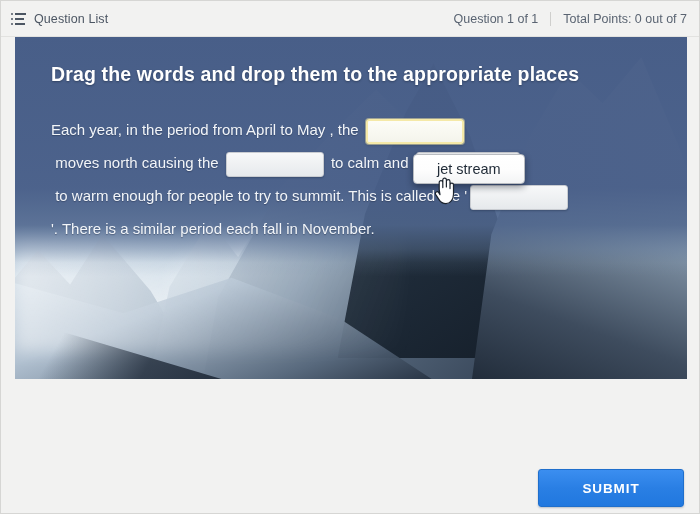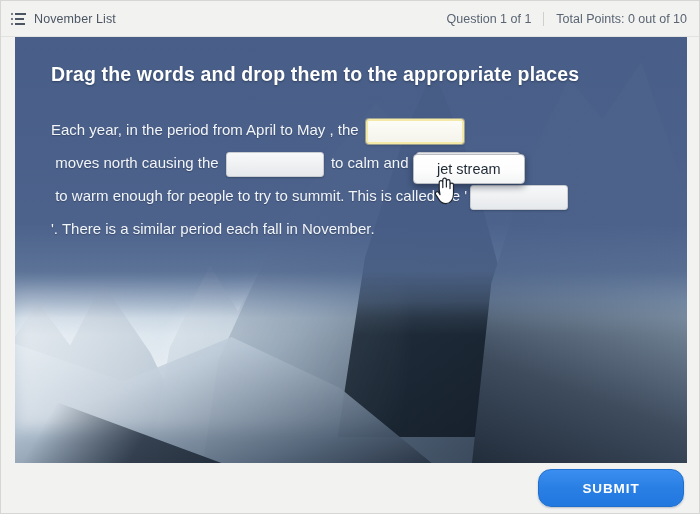--- a/index.html
+++ b/index.html
@@ -36,21 +36,21 @@
   .list-icon i.dd1{top:0;}
   .list-icon i.dd2{top:5px;}
   .list-icon i.dd3{top:10px;}
   .qlist-label{font-size:12.5px;color:#4c5663;letter-spacing:.1px;}
   .topbar-right{margin-left:auto;display:flex;align-items:center;gap:0;text-align:right;}
   .tb-stat{font-size:12.5px;color:#5a6472;white-space:nowrap;}
   .tb-sep{width:1px;height:14px;background:#cfcfcd;margin:0 12px;}
 
   
   .panel{
-    position:absolute;left:14px;top:36px;width:672px;height:426px;
+    position:absolute;left:14px;top:36px;width:672px;height:342px;
     overflow:hidden;background:#4c1d95;
   }
   
   .photo{position:absolute;inset:0;overflow:hidden;}
   .sky{
     position:absolute;left:0;top:0;right:0;height:100%;
     background:
       radial-gradient(ellipse 200px 120px at 40% 72%, rgba(255,255,255,.95) 0%, rgba(255,255,255,0) 62%),
       linear-gradient(to bottom,#6a87ab 0%, #8fa9c4 35%, #c3d4e2 62%, #dfe8ef 78%, #cdd9e3 100%);
   }
@@ -185,21 +185,21 @@
   
   .footer{
     position:absolute;left:0;bottom:0;width:698px;height:50px;
     background:#f2f2f1;
     display:flex;align-items:center;justify-content:flex-end;
     padding-right:15px;box-sizing:border-box;
   }
   .submit{
     height:36px;min-width:104px;padding:0 20px;
     background:linear-gradient(to bottom,#3b8ef0 0%,#2a7fe4 50%,#2178df 100%);
-    border:1px solid #1f6fcc;border-radius:13px;
+    border:1px solid #1f6fcc;border-radius:3px;
     color:#ffffff;font-size:13.5px;font-weight:bold;letter-spacing:.9px;
     display:flex;align-items:center;justify-content:center;
     box-shadow:0 1px 2px rgba(20,40,80,.25);
     cursor:pointer;
   }
 </style>
 </head>
 <body>
 
 <div class="app">
@@ -208,27 +208,27 @@
 
     <div class="qlist">
       <span class="list-icon">
         <i class="d dd1"></i>
           <i class="l r1"></i>
         <i class="d dd2"></i>
           <i class="l r2"></i>
         <i class="d dd3"></i>
           <i class="l r3"></i>
       </span>
-      <span class="qlist-label">November List</span>
+      <span class="qlist-label">Question List</span>
     </div>
 
     <div class="topbar-right">
       <span class="tb-stat">Question 1 of 1</span>
       <span class="tb-sep"></span>
-      <span class="tb-stat">Total Points: 0 out of 10</span>
+      <span class="tb-stat">Total Points: 0 out of 7</span>
     </div>
   </div>
 
   <div class="panel">
 
     <div class="photo">
       <div class="sky"></div>
       <div class="sunglow"></div>
       <div class="pk pk-far-l"></div>
       <div class="pk pk-far-m"></div>

